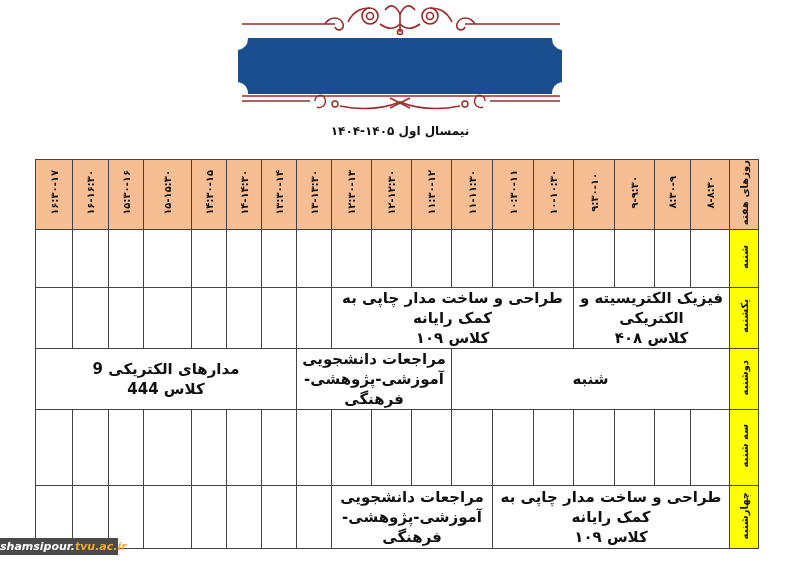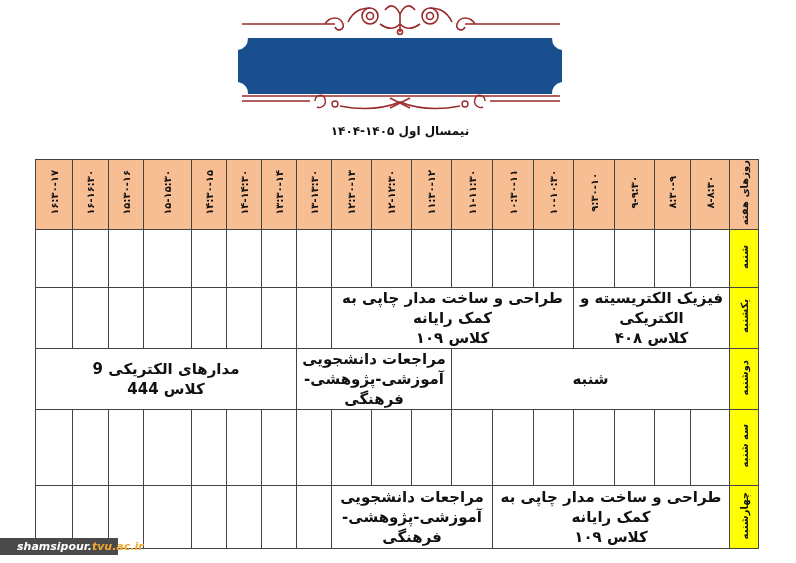--- a/index.html
+++ b/index.html
@@ -26,21 +26,21 @@
   .vtext {
     writing-mode:vertical-rl; transform:rotate(180deg); font-weight:bold; font-size:10px;
     color:#111; white-space:nowrap; display:inline-block; direction:rtl;
   }
   .daycell { background:#ffff00 !important; }
   .daycell .vtext { font-size:10px; }
   .cell-text { font-weight:bold; font-size:15px; color:#111; direction:rtl; line-height:20px; }
   .watermark {
     position:absolute; left:0; top:538px; width:118px; height:17px; background:#4a4a4a;
     font-family:"DejaVu Sans", sans-serif; font-style:italic; font-weight:bold; font-size:11px;
-    line-height:17px; padding-left:17px; box-sizing:border-box; white-space:nowrap;
+    line-height:17px; padding-left:0; box-sizing:border-box; white-space:nowrap;
   }
   .wm-a { color:#ffffff; }
   .wm-b { color:#f0a830; }
 </style>
 </head>
 <body>
 
 <div class="banner-wrap">
   <svg width="340" height="120" viewBox="0 0 340 120">
 

